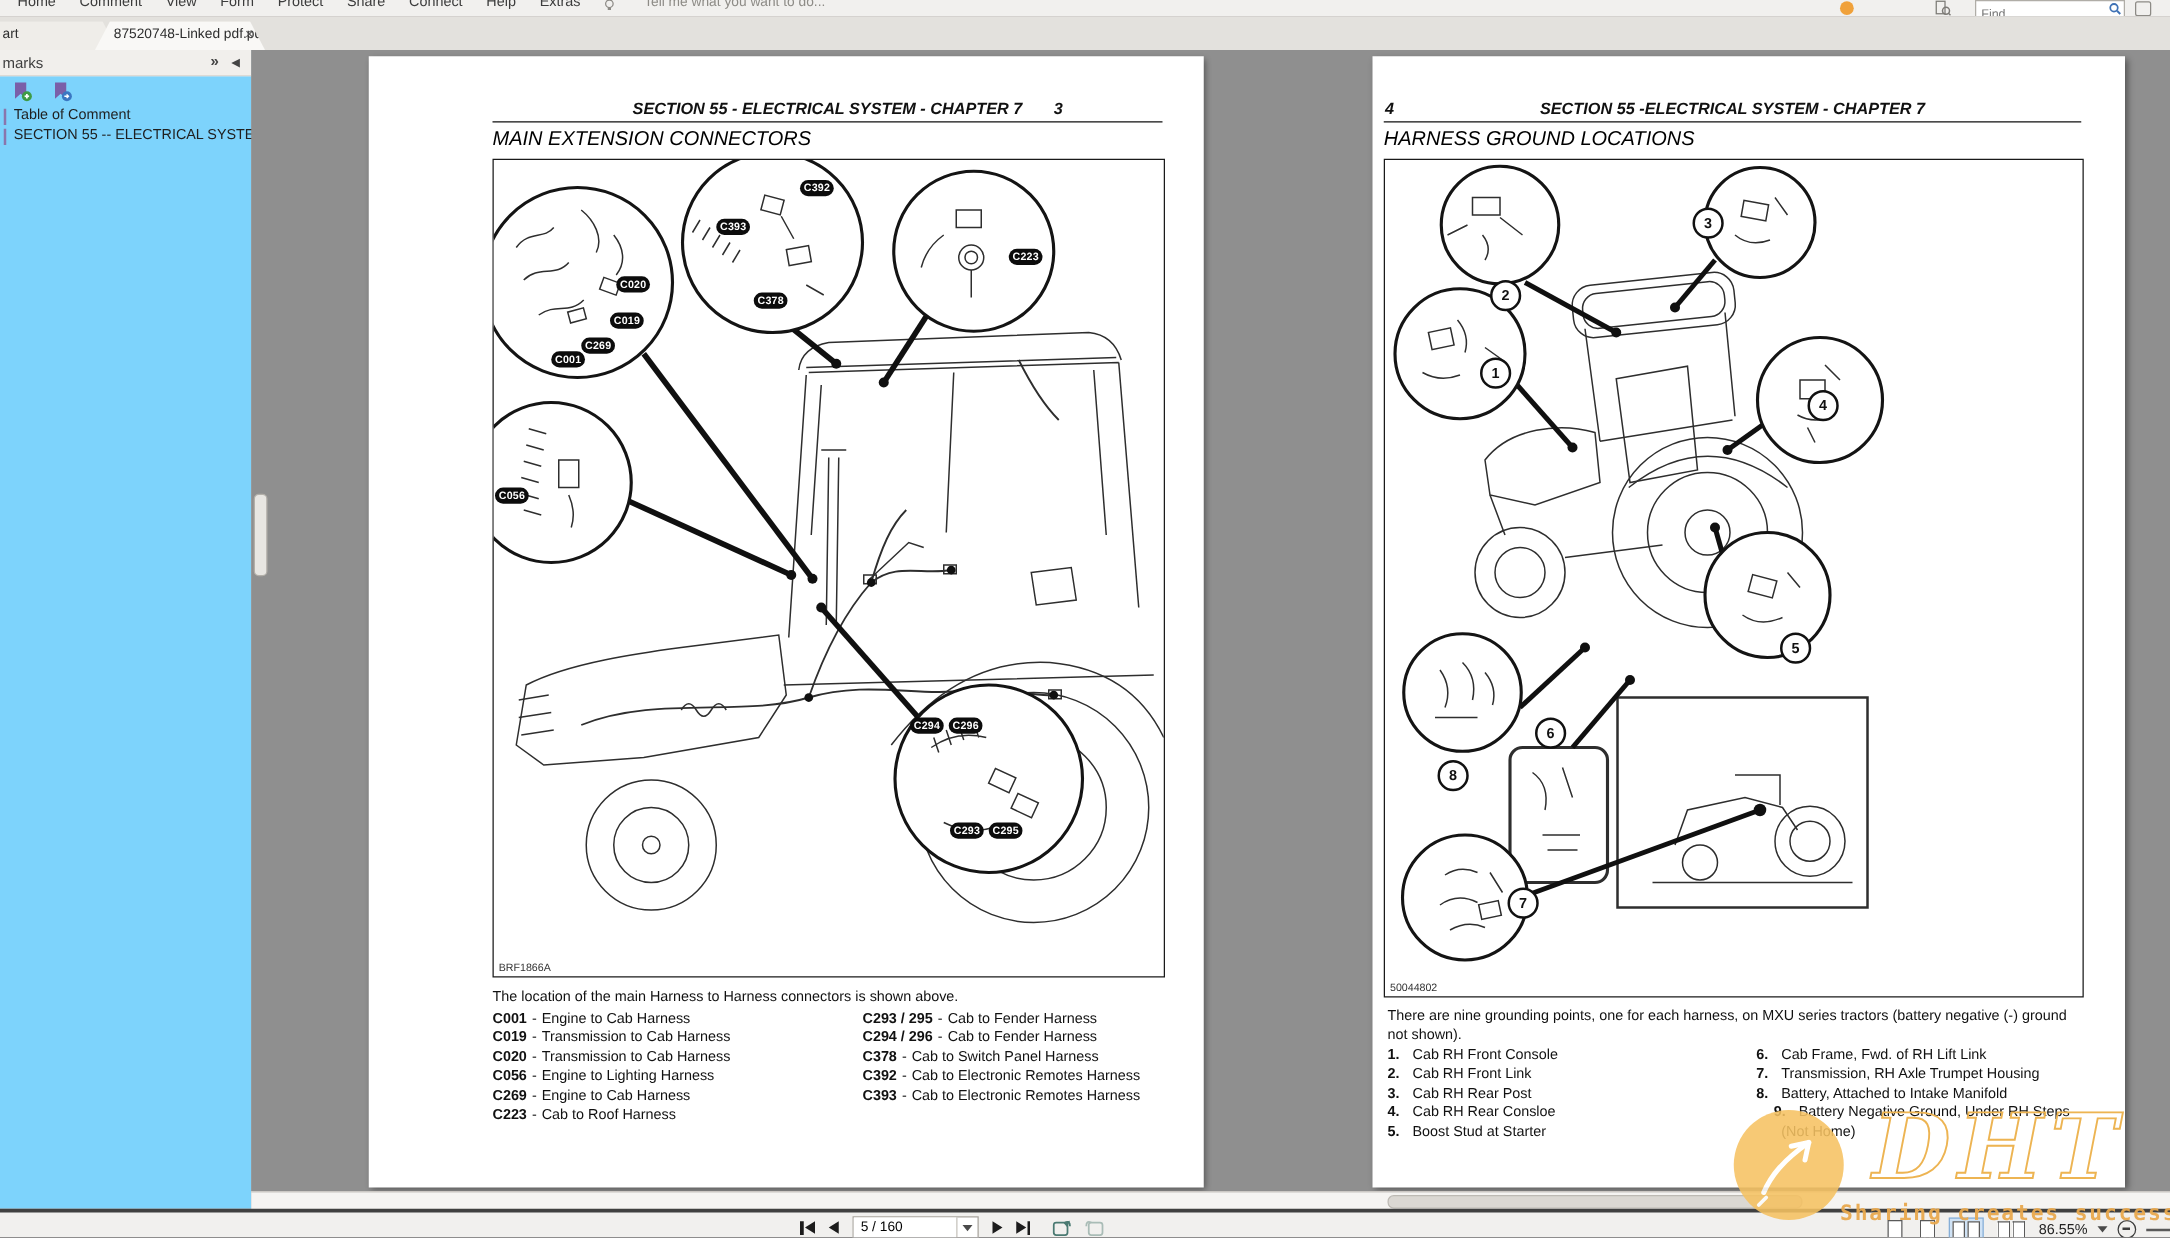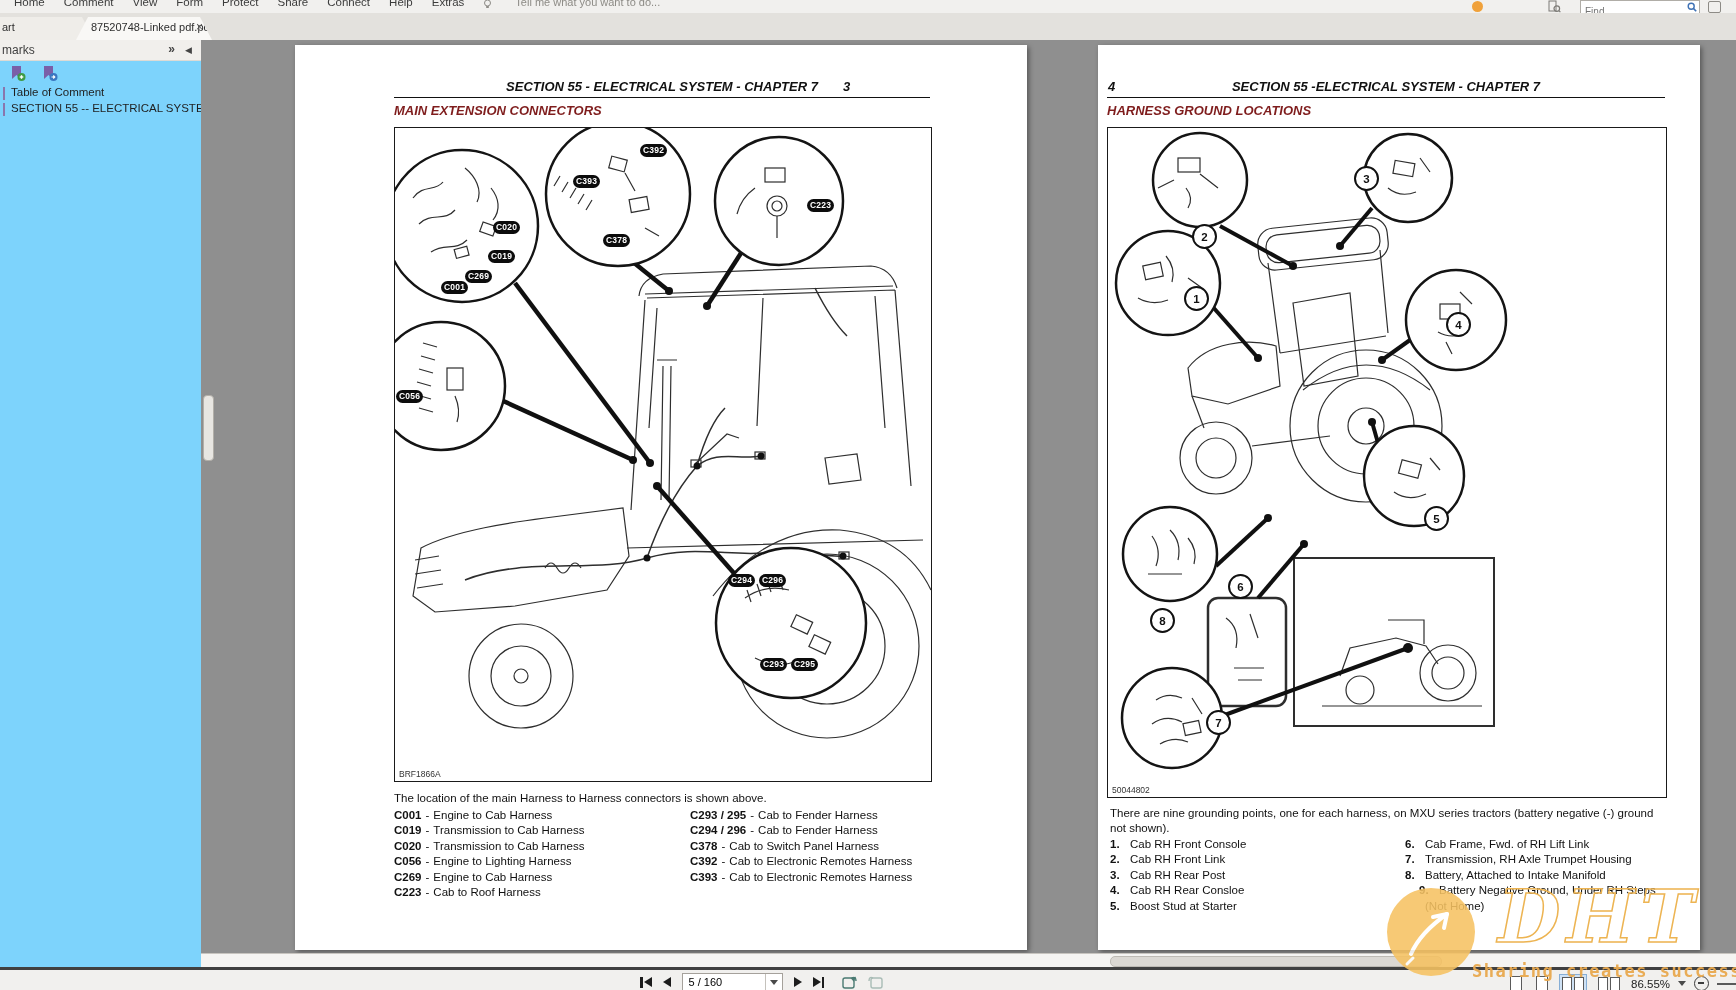--- a/index.html
+++ b/index.html
@@ -22,26 +22,26 @@
   #sb-head{position:absolute;left:0;top:0;width:100%;height:20px;background:#f1efec;border-bottom:1px solid #dddad5;}
   #sb-head .hlabel{position:absolute;left:2px;top:3px;font-size:12px;color:#3f3f3f;}
   .sb-ic{position:absolute;top:2px;font-size:12px;color:#444;}
   #sb-toolbar{position:absolute;left:0;top:22px;width:100%;height:24px;}
   .bm-item{position:absolute;left:0;width:198px;height:15px;}
   .bm-item .bar{position:absolute;left:3px;top:1px;width:2px;height:13px;background:#8a76ad;}
   .bm-item .txt{position:absolute;left:11px;top:0;font-size:11.5px;color:#1f1f1f;white-space:nowrap;}
   
   #docarea{position:absolute;left:201px;top:40px;width:1535px;height:913px;background:#8f8f8f;}
   .page{position:absolute;top:5px;height:905px;background:#ffffff;box-shadow:2px 2px 5px rgba(0,0,0,.4);}
-  #page3{left:94px;width:732px;}
+  #page3{left:94px;width:668px;}
   #page4{left:897px;width:602px;}
   .p-head{position:absolute;text-align:center;font-size:13px;font-weight:bold;font-style:italic;color:#111;}
   .p-num{position:absolute;font-size:13px;font-weight:bold;font-style:italic;color:#111;}
   .p-rule{position:absolute;border-top:1.5px solid #111;height:0;}
-  .p-sub{position:absolute;font-size:13px;font-weight:bold;font-style:italic;color:#7f1d1d;}
+  .p-sub{position:absolute;font-size:16px;font-weight:normal;font-style:italic;color:#000000;}
   .fig{position:absolute;border:1px solid #1a1a1a;background:#fff;}
   .figcode{position:absolute;left:4px;bottom:2px;font-size:8.5px;color:#333;}
   .caption{position:absolute;font-size:11.5px;color:#111;}
   .lrow{position:absolute;font-size:11.5px;color:#111;white-space:nowrap;}
   .lrow b{font-weight:bold;}
   .lrow .sp{margin:0 4px;}
   .pill{position:absolute;background:#0c0c0c;color:#fff;font-size:8.5px;font-weight:bold;
         padding:2px 3px;border-radius:8px;line-height:1;letter-spacing:.2px;}
   .badge{position:absolute;width:21px;height:21px;border:2px solid #111;border-radius:50%;background:#fff;
          font-size:11.5px;font-weight:bold;color:#111;display:flex;align-items:center;justify-content:center;}

